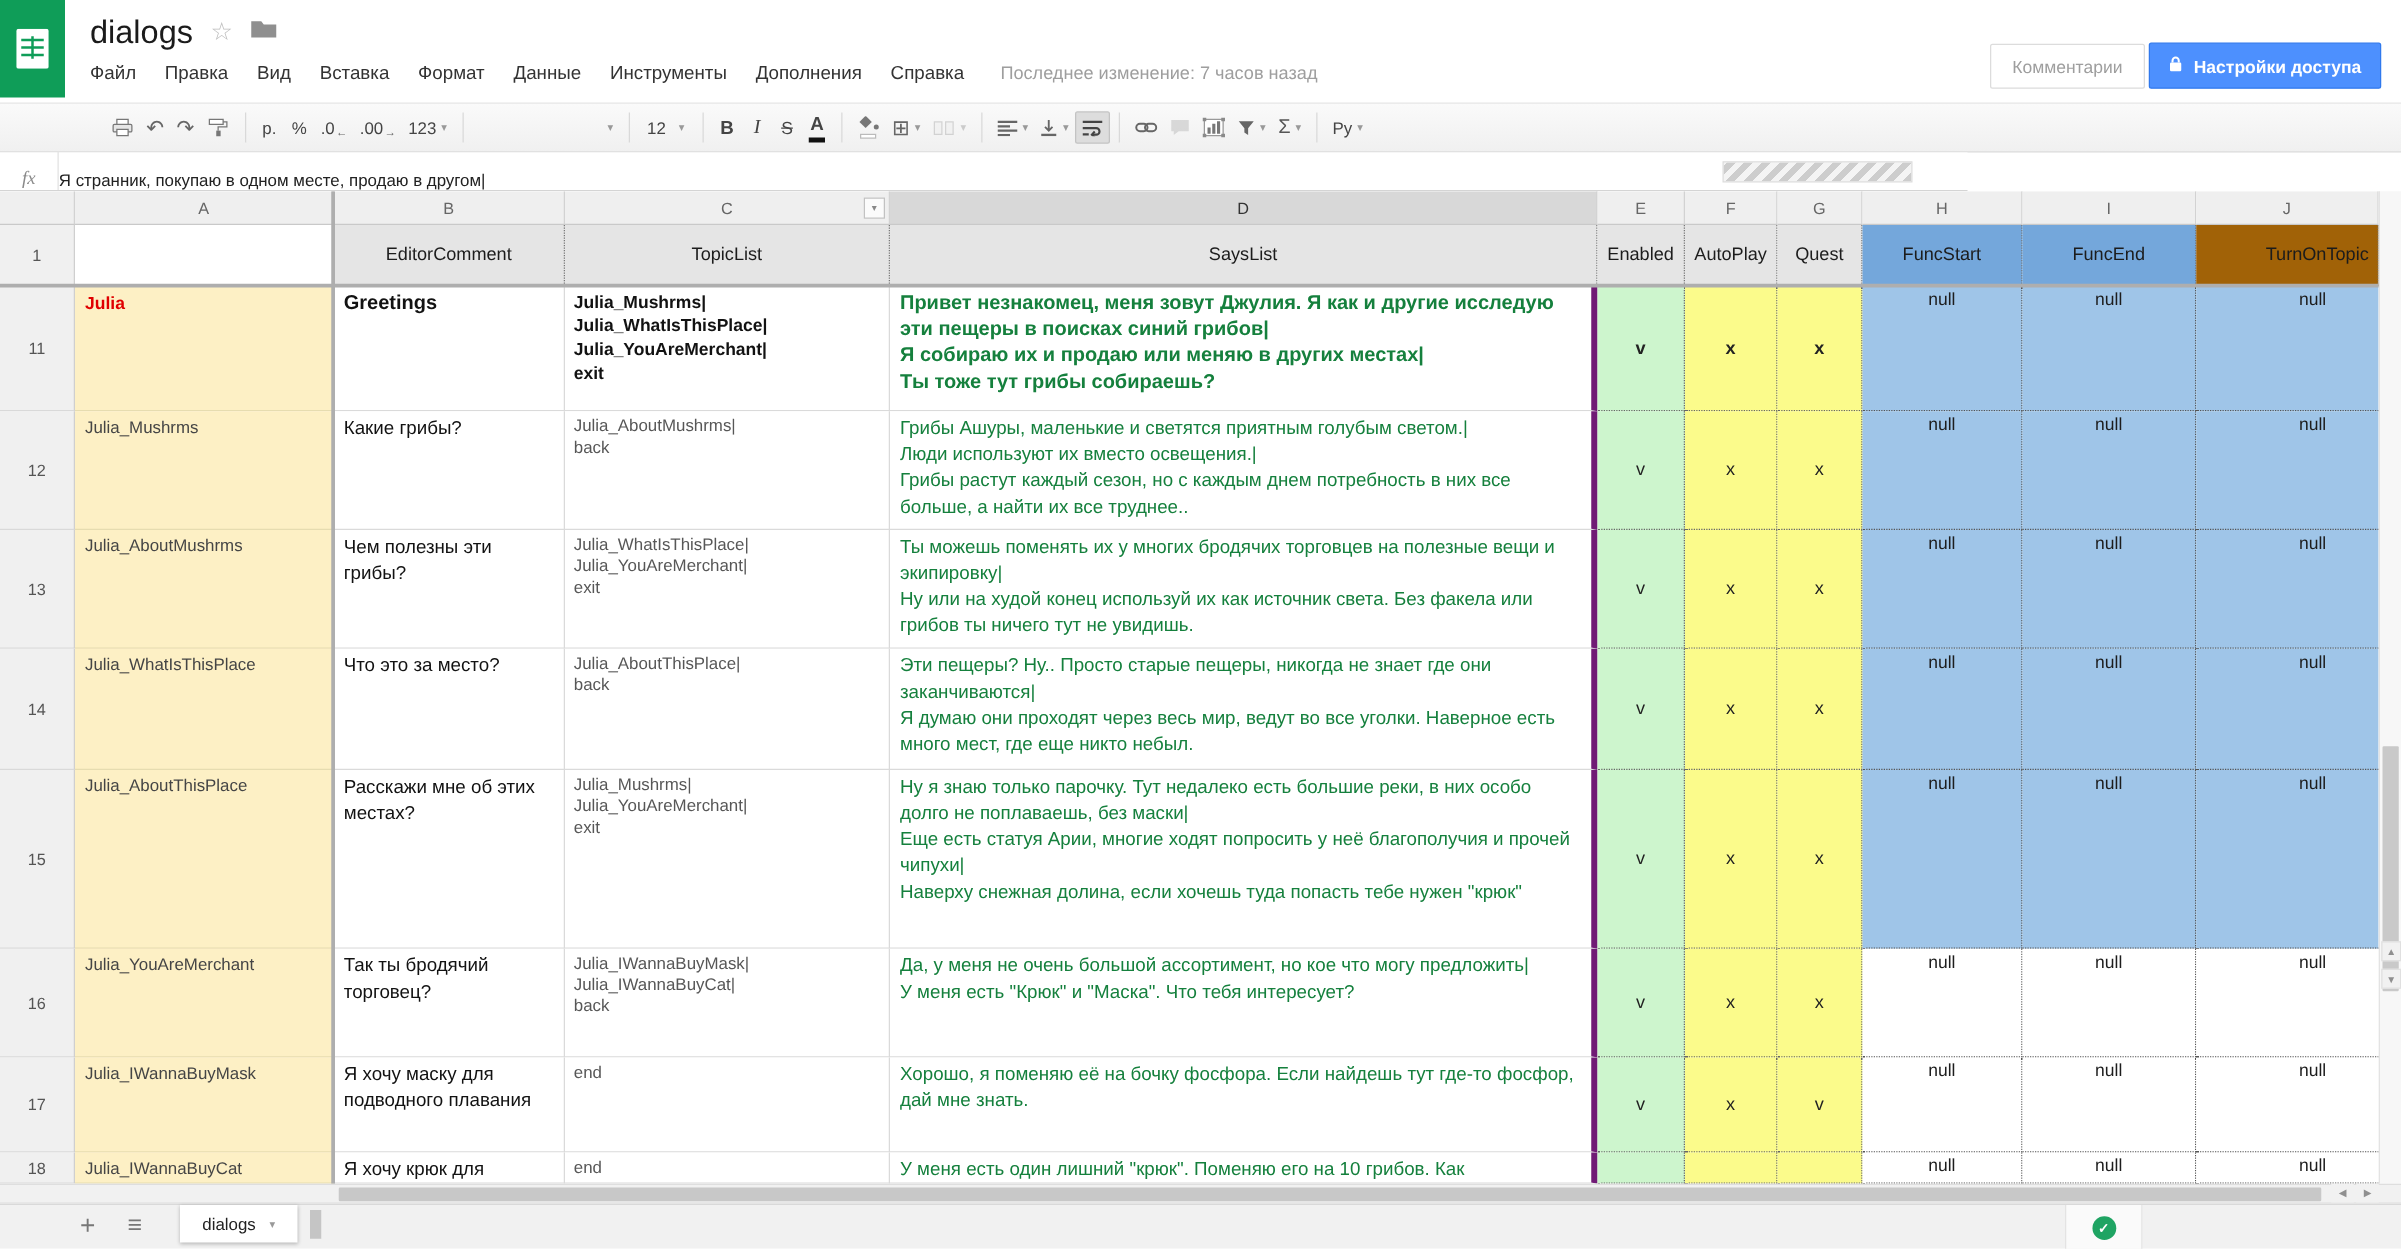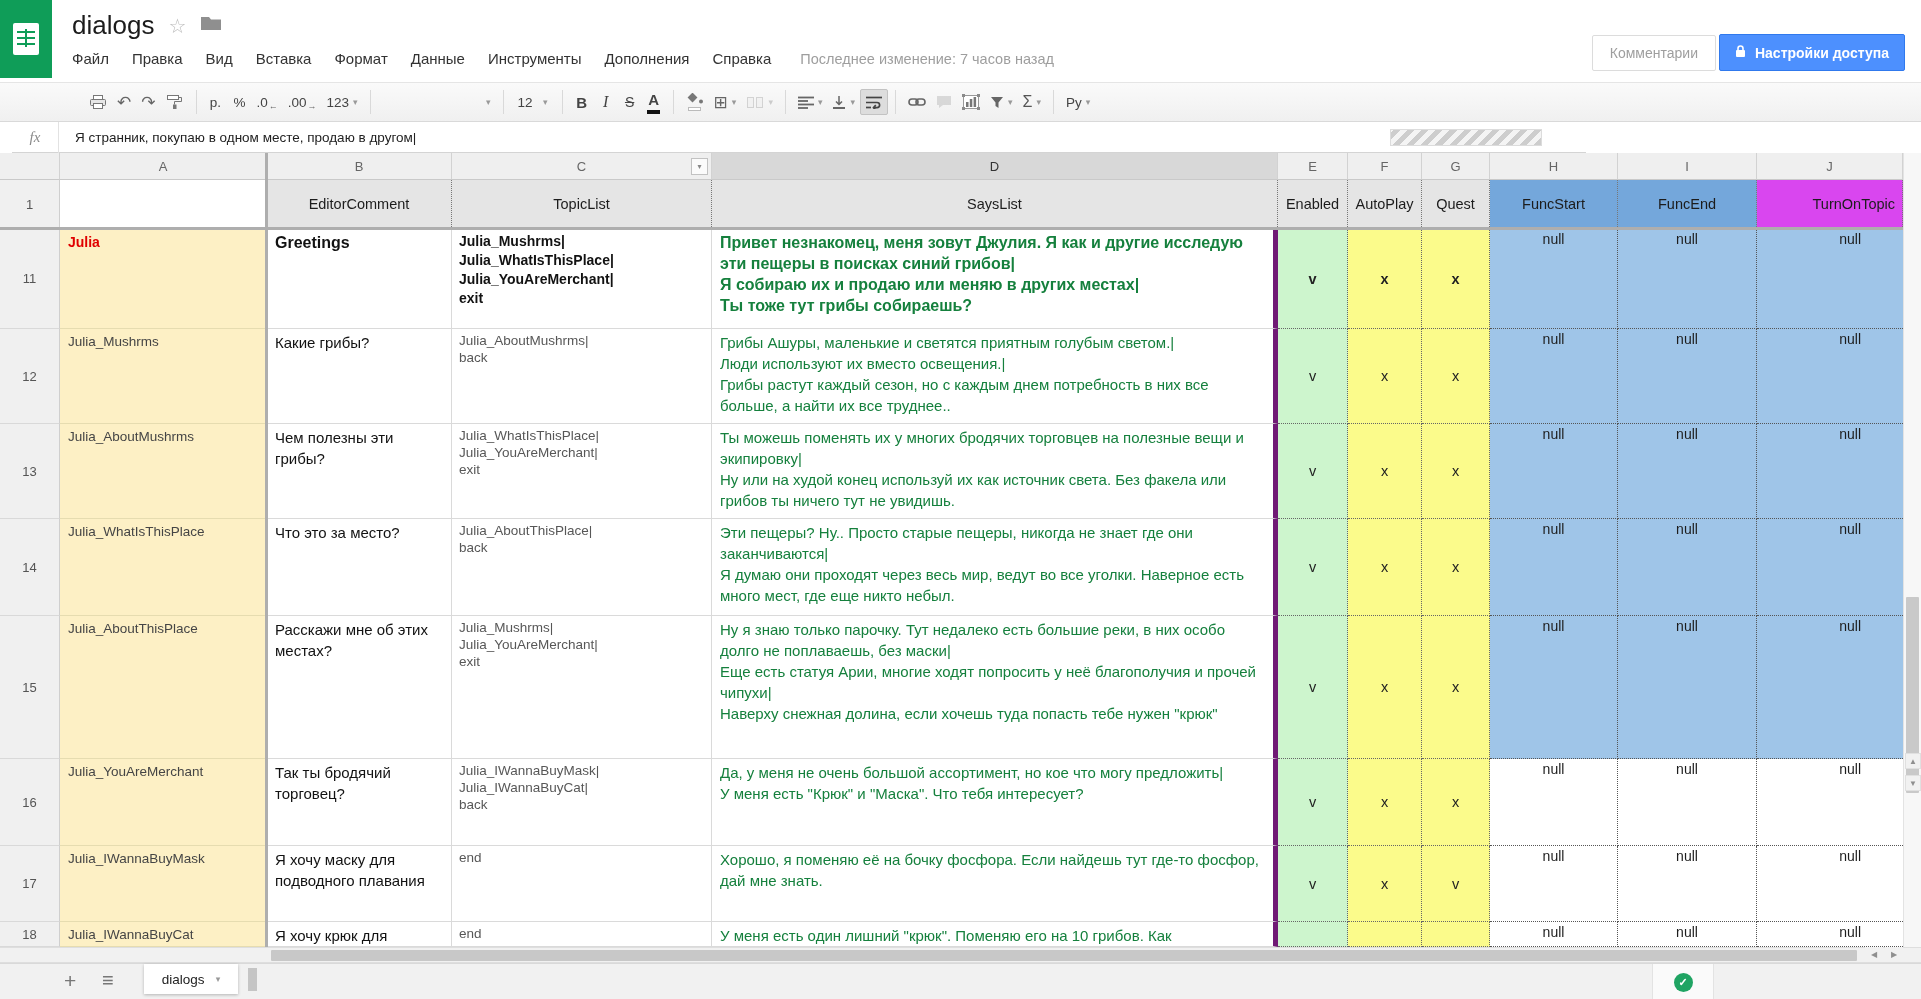--- a/index.html
+++ b/index.html
@@ -32,45 +32,45 @@
   .it{font-style:italic;font-family:"Liberation Serif",serif;font-size:16px;color:#444}
   .st{color:#444;font-size:14px;text-decoration:line-through}
   .stackbtn{display:flex;flex-direction:column;align-items:center;gap:2px}
   .colorbar{width:13px;height:4px;background:#111}
   .colorbar.white{background:#fff;border:1px solid #bbb}
   .pressed{background:#ddd;border:1px solid #c3c3c3}
   .grayed{opacity:.45}
   .tb-txt{color:#444}
 
   
-  .fxbar{position:absolute;left:12px;top:122px;width:1574px;height:31px;background:#fff;border-bottom:1px solid #d4d4d4;display:flex;align-items:center}
+  .fxbar{position:absolute;left:0;top:122px;width:1574px;height:31px;background:#fff;border-bottom:1px solid #d4d4d4;display:flex;align-items:flex-end}
   .fx-label{width:46px;text-align:center;font-family:"Liberation Serif",serif;font-style:italic;font-size:15px;color:#8a8a8a;flex:none}
   .fx-sep{width:1px;height:31px;background:#e2e2e2;flex:none}
-  .fx-value{margin-left:16px;font-size:13.5px;color:#222;white-space:nowrap}
+  .fx-value{margin-left:0;font-size:13.5px;color:#222;white-space:nowrap}
   .hatch{position:absolute;right:44px;top:7px;width:152px;height:17px;border:1px solid #dcdcdc;background:repeating-linear-gradient(-45deg,#cdcdcd 0 5px,#f4f4f4 5px 10px)}
 
   
   .grid{position:absolute;left:0;top:153px;width:1903px;height:794px;background:#fff;overflow:hidden}
   .grow{display:flex;width:1903px}
   .cell{flex:none;overflow:hidden;position:relative}
   .c-gut{width:60px}.c-a{width:207px}.c-b{width:185px}.c-c{width:260px}.c-d{width:566px}
   .c-e{width:70px}.c-f{width:74px}.c-g{width:68px}.c-h{width:128px}.c-i{width:139px}.c-j{width:146px}
   .h27{height:27px}.h49{height:49px}.h100{height:100px}.h95{height:95px}.h97{height:97px}
   .h143{height:143px}.h87{height:87px}.h76{height:76px}.h25{height:25px}
 
   .lt{background:#efefef;border-right:1px solid #d2d2d2;border-bottom:1px solid #c9c9c9;display:flex;align-items:center;justify-content:center;font-size:13px;color:#666}
   .lt.sel{background:#d8d8d8;color:#333}
   .filter-dd{position:absolute;right:3px;top:5px;width:17px;height:17px;background:#fbfbfb;border:1px solid #c2c2c2;display:flex;align-items:center;justify-content:center;font-size:8px;color:#888}
 
   .gutcell{background:#f0f0f0;border-right:1px solid #cfcfcf;border-bottom:1px solid #d9d9d9;display:flex;align-items:center;justify-content:center;font-size:13px;color:#555}
   .hdr{display:flex;align-items:center;justify-content:center;font-size:14.5px;color:#1c1c1c;border-right:1px dotted #777;border-bottom:1px dotted #777}
   .hdr-a{background:#fff;border-right:1px solid #d9d9d9;border-bottom:1px solid #d9d9d9}
   .hdr-or{background:#e5e5e5}
   .hdr-bl{background:#74a7db}
-  .hdr-py{background:#d946ef;justify-content:flex-end;padding-right:7px}
+  .hdr-py{background:#a16207;justify-content:flex-end;padding-right:7px}
 
   .a-cell{background:#fdf0c5;border-right:1px solid #cfcfcf;border-bottom:1px solid #e6dcb0;padding:4px 6px 0 8px;font-size:13.5px;color:#454545;line-height:18px;white-space:pre-wrap}
   .b-cell{background:#fff;border-right:1px solid #dadada;border-bottom:1px solid #dadada;padding:3px 7px 12px 8px;font-size:15px;color:#121212;line-height:21px;white-space:pre-wrap}
   .c-cell{background:#fff;border-right:1px solid #dadada;border-bottom:1px solid #dadada;padding:3px 6px 0 7px;font-size:13.5px;color:#575757;line-height:17px;white-space:pre-wrap}
   .d-cell{background:#fff;border-right:5px solid #701a75;border-bottom:1px solid #dadada;padding:3px 8px 0 8px;font-size:15px;color:#15803d;line-height:21px;white-space:pre-wrap}
   .e-cell{background:#cdf5cd;border-right:1px dotted #666;border-bottom:1px dotted #666;display:flex;align-items:center;justify-content:center;font-size:14.5px;color:#222}
   .f-cell,.g-cell{background:#fbfb8b;border-right:1px dotted #666;border-bottom:1px dotted #666;display:flex;align-items:center;justify-content:center;font-size:14.5px;color:#222}
   .h-cell,.i-cell{border-right:1px dotted #555;border-bottom:1px dotted #555;padding-top:2px;text-align:center;font-size:14px;color:#1d1d1d}
   .j-cell{border-bottom:1px dotted #555;padding:2px 42px 0 0;text-align:right;font-size:14px;color:#1d1d1d}
   .hij-blue .h-cell,.hij-blue .i-cell,.hij-blue .j-cell{background:#9fc5e8}

